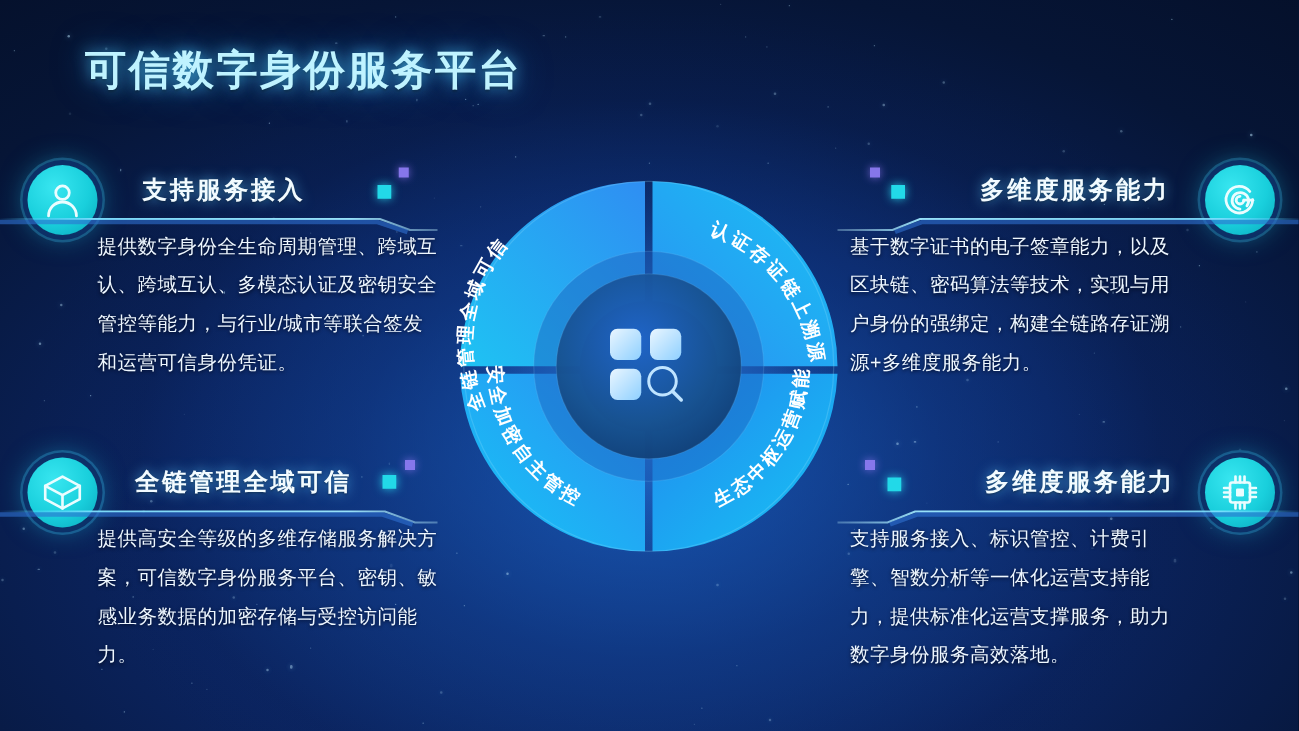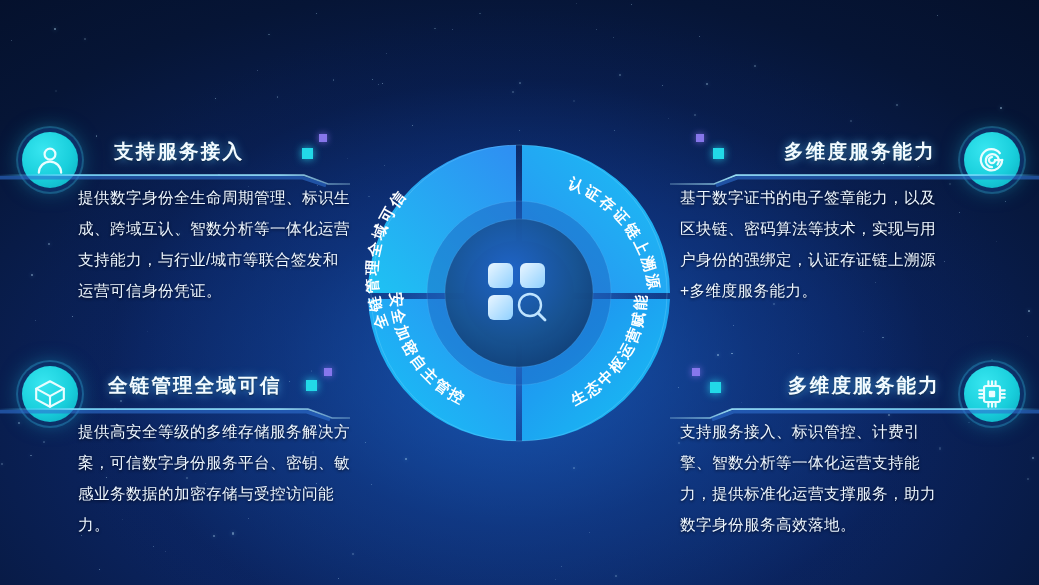--- a/index.html
+++ b/index.html
@@ -221,20 +221,21 @@
       <i style="left:1000.2px;top:107.0px;width:1.8px;height:1.8px;opacity:0.69"></i>
       <i style="left:164.9px;top:488.9px;width:1.1px;height:1.1px;opacity:0.16"></i>
       <i style="left:405.4px;top:458.3px;width:1.9px;height:1.9px;opacity:0.63"></i>
       <i style="left:1032.3px;top:456.7px;width:1.9px;height:1.9px;opacity:0.60"></i>
       <i style="left:619.0px;top:73.9px;width:1.8px;height:1.8px;opacity:0.42"></i>
       <i style="left:434.4px;top:27.6px;width:1.8px;height:1.8px;opacity:0.36"></i>
       <i style="left:146.8px;top:330.5px;width:1.5px;height:1.5px;opacity:0.13"></i>
       <i style="left:31.1px;top:274.0px;width:2.0px;height:2.0px;opacity:0.63"></i>
     </div>
 
+  <div id="title">可信数字身份服务平台</div>
 
   <div class="panel left top">
     <div class="pbadge">
       <svg viewBox="0 0 32 32" fill="none" stroke="#eafdff" stroke-width="2.1" stroke-linecap="round">
         <circle cx="16" cy="10.5" r="5.1"></circle>
         <path d="M5.5 28c0-5.8 4.7-10.5 10.5-10.5S26.5 22.2 26.5 28"></path>
       </svg>
     </div>
     <div class="deco" style="left:284px; top:6px;">
       <span class="sq" style="left:0;   top:14px;"></span>
@@ -248,21 +249,21 @@
             <stop offset="0" stop-color="#4fc7ff" stop-opacity="0"></stop>
             <stop offset=".22" stop-color="#7fe0ff" stop-opacity=".95"></stop>
             <stop offset=".80" stop-color="#9feaff" stop-opacity=".95"></stop>
             <stop offset="1" stop-color="#bff3ff" stop-opacity=".35"></stop>
           </linearGradient>
         </defs>
         <path d="M0 3.2 H306 L330 12 H352" fill="none" stroke="url(#cgL1)" stroke-width="1.7"></path>
         <path d="M0 5.6 H304 L328 13.6" fill="none" stroke="#2f6fd0" stroke-opacity=".6" stroke-width="3.6"></path>
       </svg>
     </div>
-    <div class="pbody">提供数字身份全生命周期管理、标识生成、跨域互认、智数分析等一体化运营支持能力，与行业/城市等联合签发和运营可信身份凭证。</div>
+    <div class="pbody">提供数字身份全生命周期管理、跨域互认、跨域互认、多模态认证及密钥安全管控等能力，与行业/城市等联合签发和运营可信身份凭证。</div>
   </div>
 
   <div class="panel right top">
     <div class="pbadge">
       <svg viewBox="0 0 32 32" fill="none" stroke="#eafdff" stroke-width="2.1" stroke-linecap="round">
         <path d="M23.4 9.6a10 10 0 1 0 2.1 6.2"></path>
         <path d="M21.2 20.4a6.2 6.2 0 1 0-5.2 2.4"></path>
         <path d="M16 13.2a2.9 2.9 0 1 0 2.9 2.9"></path>
         <path d="M18.9 16.1h6.8"></path>
       </svg>
@@ -279,21 +280,21 @@
             <stop offset="0" stop-color="#4fc7ff" stop-opacity="0"></stop>
             <stop offset=".18" stop-color="#7fe0ff" stop-opacity=".9"></stop>
             <stop offset=".82" stop-color="#9feaff" stop-opacity=".95"></stop>
             <stop offset="1" stop-color="#bff3ff" stop-opacity=".3"></stop>
           </linearGradient>
         </defs>
         <path d="M374 3.2 H66 L44 12 H0" fill="none" stroke="url(#cgR1)" stroke-width="1.7"></path>
         <path d="M374 5.6 H68 L46 13.6" fill="none" stroke="#2f6fd0" stroke-opacity=".6" stroke-width="3.6"></path>
       </svg>
     </div>
-    <div class="pbody">基于数字证书的电子签章能力，以及区块链、密码算法等技术，实现与用户身份的强绑定，认证存证链上溯源+多维度服务能力。</div>
+    <div class="pbody">基于数字证书的电子签章能力，以及区块链、密码算法等技术，实现与用户身份的强绑定，构建全链路存证溯源+多维度服务能力。</div>
   </div>
 
   <div class="panel left bottom">
     <div class="pbadge">
       <svg viewBox="0 0 32 32" fill="none" stroke="#eafdff" stroke-width="2" stroke-linecap="round" stroke-linejoin="round">
         <path d="M16 4 29 11 16 18 3 11 16 4z"></path>
         <path d="M3 11v10l13 7 13-7V11"></path>
         <path d="M16 18v10"></path>
       </svg>
     </div>

